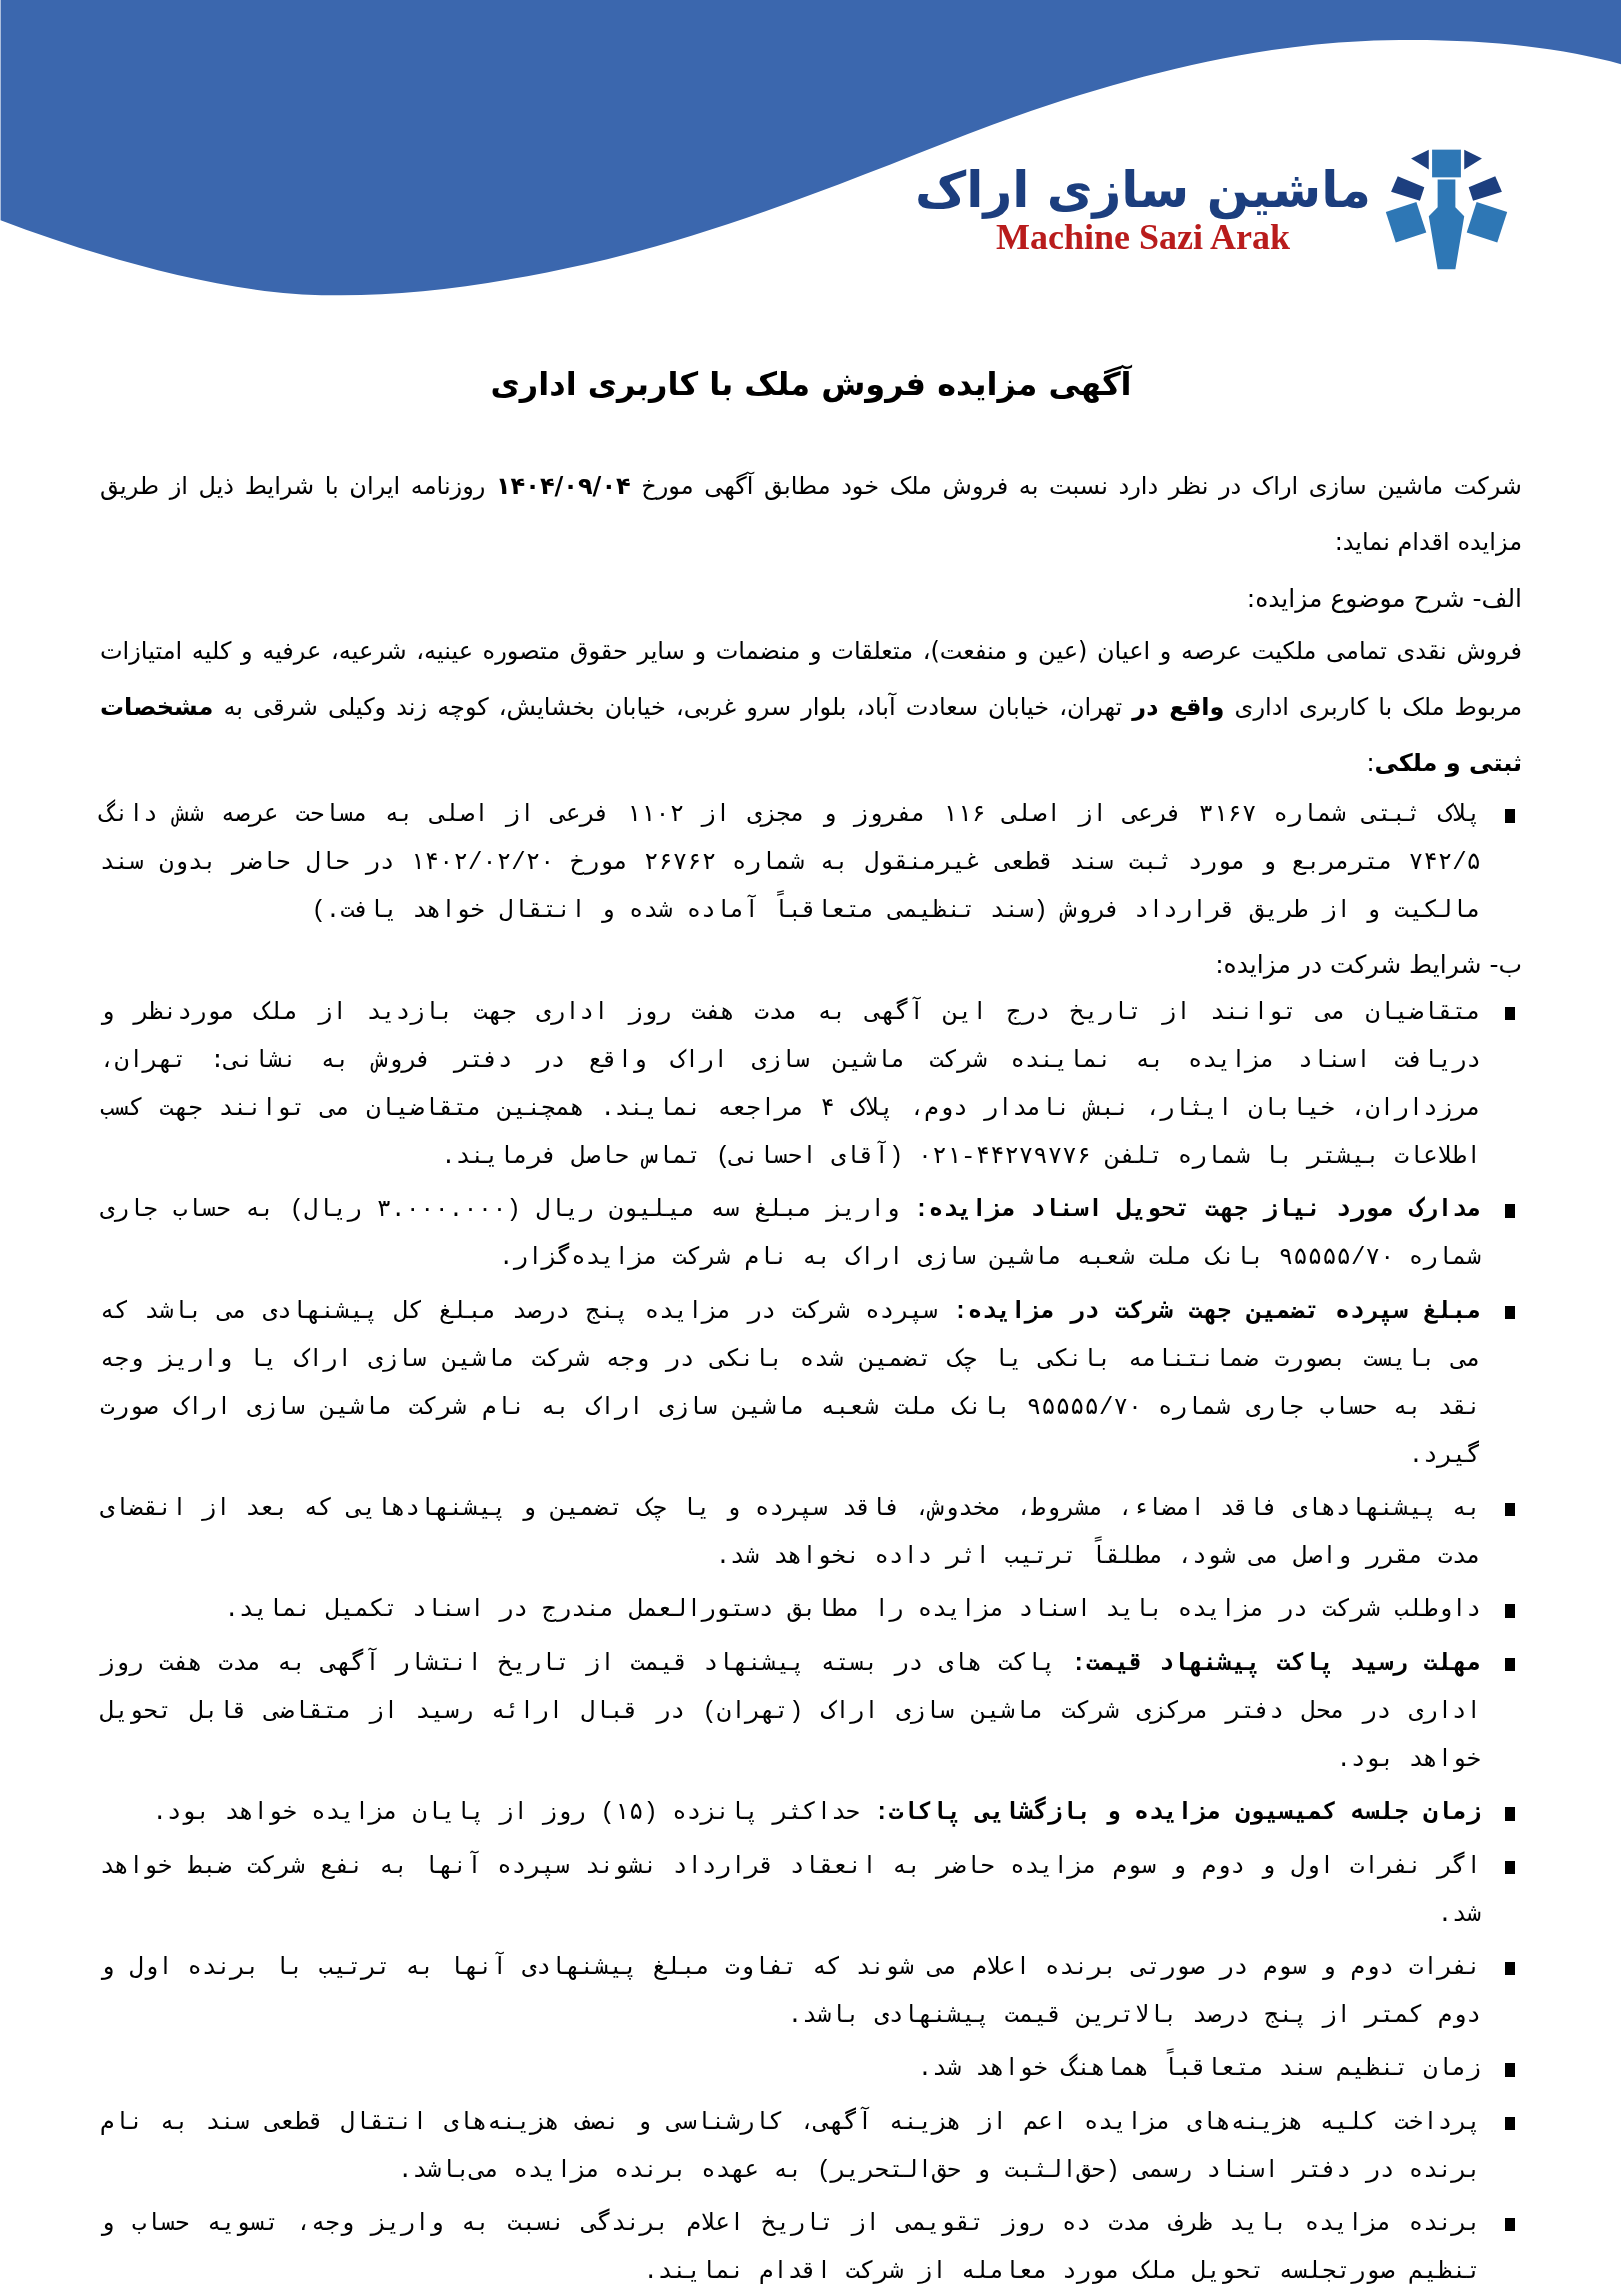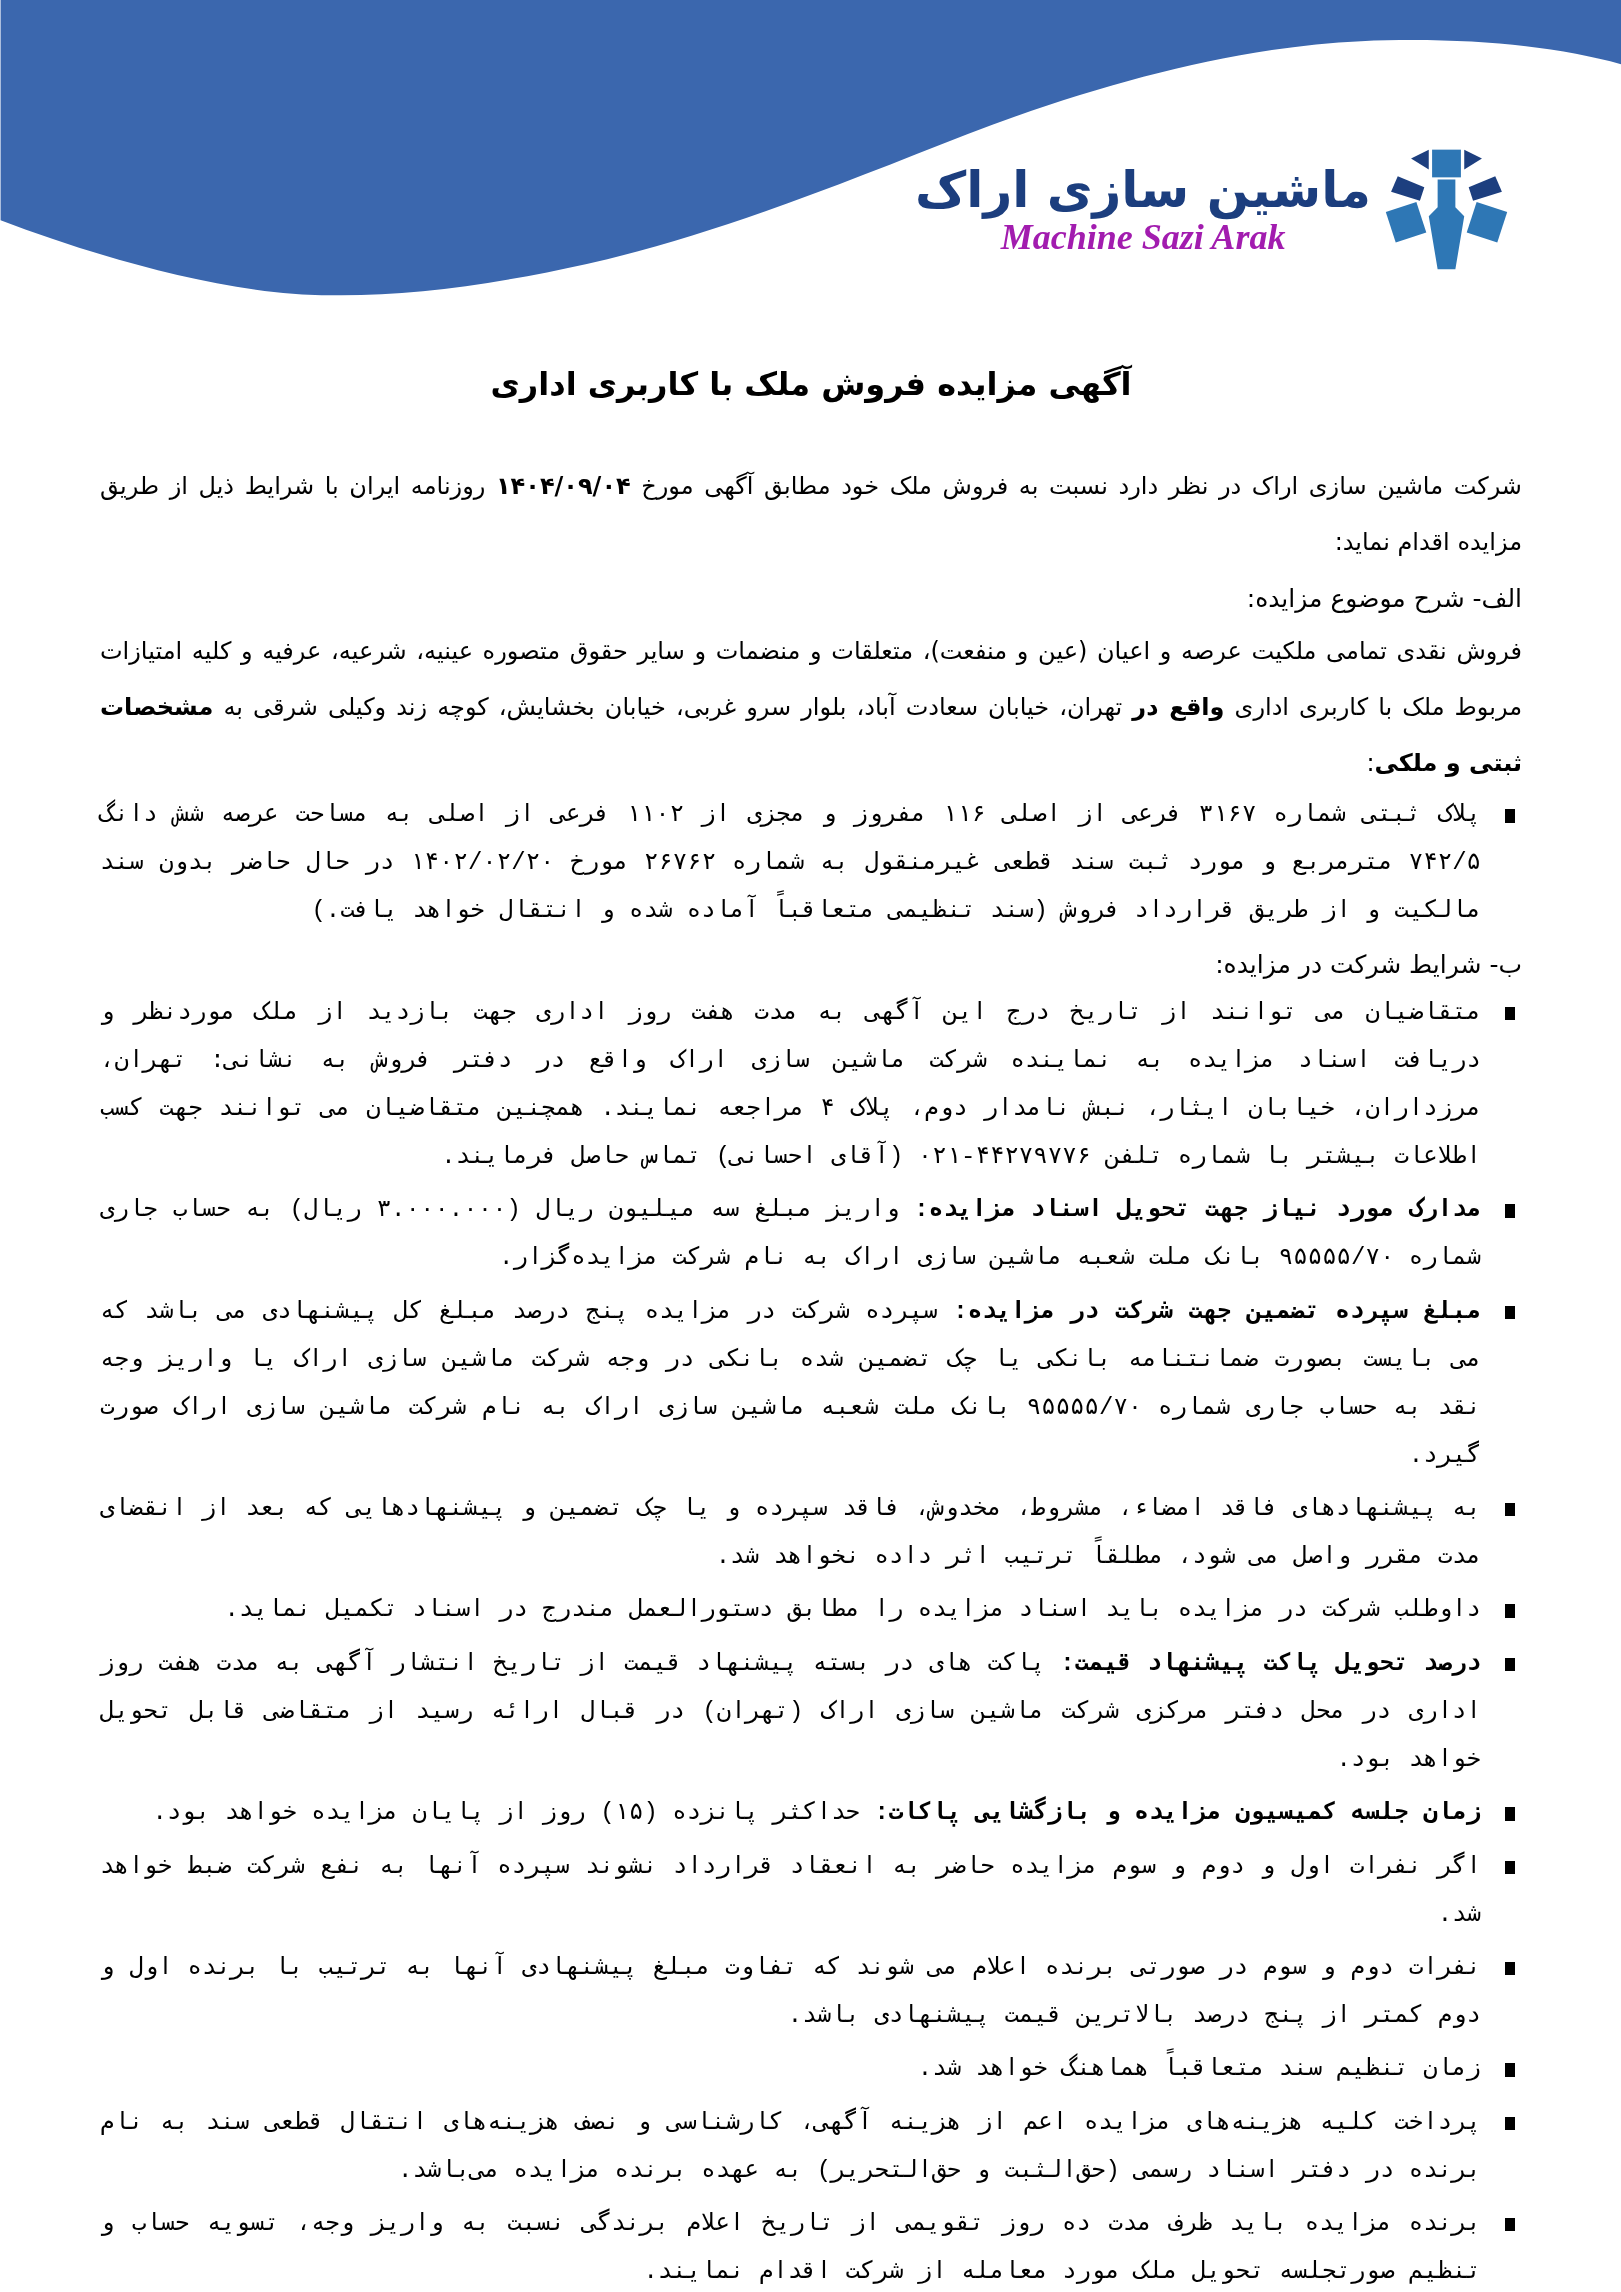--- a/index.html
+++ b/index.html
@@ -19,21 +19,21 @@
     position:absolute;top:143px;right:109px;
     display:flex;flex-direction:row;align-items:center;gap:9px;
   }
   .logo-text{text-align:center;direction:rtl;}
   .logo-fa{
     font-size:50px;font-weight:bold;color:#1C3E7E;line-height:1.15;
     letter-spacing:-0.9px;
   }
   .logo-en{
     font-family:"Liberation Serif",serif;
-    font-size:36px;font-weight:bold;color:#a21caf;line-height:1.05;font-style:italic;
+    font-size:36px;font-weight:bold;color:#b91c1c;line-height:1.05;
   }
   .logo-mark{width:133px;height:133px;flex:0 0 auto;}
   
   .content{
     position:absolute;top:0;left:0;width:1622px;height:2144px;
     box-sizing:border-box;
     padding:0 100px;
     direction:rtl;
   }
   .title{
@@ -114,21 +114,21 @@
     </ul>
 
     <h2 class="sec">ب- شرایط شرکت در مزایده:</h2>
 
     <ul class="blist">
       <li><span class="sq"></span><b></b><span>متقاضیان می توانند از تاریخ درج این آگهی به مدت هفت روز اداری جهت بازدید از ملک موردنظر و دریافت اسناد مزایده به نماینده شرکت ماشین سازی اراک واقع در دفتر فروش به نشانی: تهران، مرزداران، خیابان ایثار، نبش نامدار دوم، پلاک ۴ مراجعه نمایند. همچنین متقاضیان می توانند جهت کسب اطلاعات بیشتر با شماره تلفن ۴۴۲۷۹۷۷۶-۰۲۱ (آقای احسانی) تماس حاصل فرمایند.</span></li>
       <li><span class="sq"></span><b>مدارک مورد نیاز جهت تحویل اسناد مزایده:</b><span> واریز مبلغ سه میلیون ریال (۳.۰۰۰.۰۰۰ ریال) به حساب جاری شماره ۹۵۵۵۵/۷۰ بانک ملت شعبه ماشین سازی اراک به نام شرکت مزایده‌گزار.</span></li>
       <li><span class="sq"></span><b>مبلغ سپرده تضمین جهت شرکت در مزایده:</b><span> سپرده شرکت در مزایده پنج درصد مبلغ کل پیشنهادی می باشد که می بایست بصورت ضمانتنامه بانکی یا چک تضمین شده بانکی در وجه شرکت ماشین سازی اراک یا واریز وجه نقد به حساب جاری شماره ۹۵۵۵۵/۷۰ بانک ملت شعبه ماشین سازی اراک به نام شرکت ماشین سازی اراک صورت گیرد.</span></li>
       <li><span class="sq"></span><b></b><span>به پیشنهادهای فاقد امضاء، مشروط، مخدوش، فاقد سپرده و یا چک تضمین و پیشنهادهایی که بعد از انقضای مدت مقرر واصل می شود، مطلقاً ترتیب اثر داده نخواهد شد.</span></li>
       <li><span class="sq"></span><b></b><span>داوطلب شرکت در مزایده باید اسناد مزایده را مطابق دستورالعمل مندرج در اسناد تکمیل نماید.</span></li>
-      <li><span class="sq"></span><b>درصد تحویل پاکت پیشنهاد قیمت:</b><span> پاکت های در بسته پیشنهاد قیمت از تاریخ انتشار آگهی به مدت هفت روز اداری در محل دفتر مرکزی شرکت ماشین سازی اراک (تهران) در قبال ارائه رسید از متقاضی قابل تحویل خواهد بود.</span></li>
+      <li><span class="sq"></span><b>مهلت رسید پاکت پیشنهاد قیمت:</b><span> پاکت های در بسته پیشنهاد قیمت از تاریخ انتشار آگهی به مدت هفت روز اداری در محل دفتر مرکزی شرکت ماشین سازی اراک (تهران) در قبال ارائه رسید از متقاضی قابل تحویل خواهد بود.</span></li>
       <li><span class="sq"></span><b>زمان جلسه کمیسیون مزایده و بازگشایی پاکات:</b><span> حداکثر پانزده (۱۵) روز از پایان مزایده خواهد بود.</span></li>
       <li><span class="sq"></span><b></b><span>اگر نفرات اول و دوم و سوم مزایده حاضر به انعقاد قرارداد نشوند سپرده آنها به نفع شرکت ضبط خواهد شد.</span></li>
       <li><span class="sq"></span><b></b><span>نفرات دوم و سوم در صورتی برنده اعلام می شوند که تفاوت مبلغ پیشنهادی آنها به ترتیب با برنده اول و دوم کمتر از پنج درصد بالاترین قیمت پیشنهادی باشد.</span></li>
       <li><span class="sq"></span><b></b><span>زمان تنظیم سند متعاقباً هماهنگ خواهد شد.</span></li>
       <li><span class="sq"></span><b></b><span>پرداخت کلیه هزینه‌های مزایده اعم از هزینه آگهی، کارشناسی و نصف هزینه‌های انتقال قطعی سند به نام برنده در دفتر اسناد رسمی (حق‌الثبت و حق‌التحریر) به عهده برنده مزایده می‌باشد.</span></li>
       <li><span class="sq"></span><b></b><span>برنده مزایده باید ظرف مدت ده روز تقویمی از تاریخ اعلام برندگی نسبت به واریز وجه، تسویه حساب و تنظیم صورتجلسه تحویل ملک مورد معامله از شرکت اقدام نمایند.</span></li>
       <li><span class="sq"></span><b></b><span>شرکت در قبول و یا رد هر یک از پیشنهادات واصله مختار خواهد بود.</span></li>
     </ul>
 
   </main>

